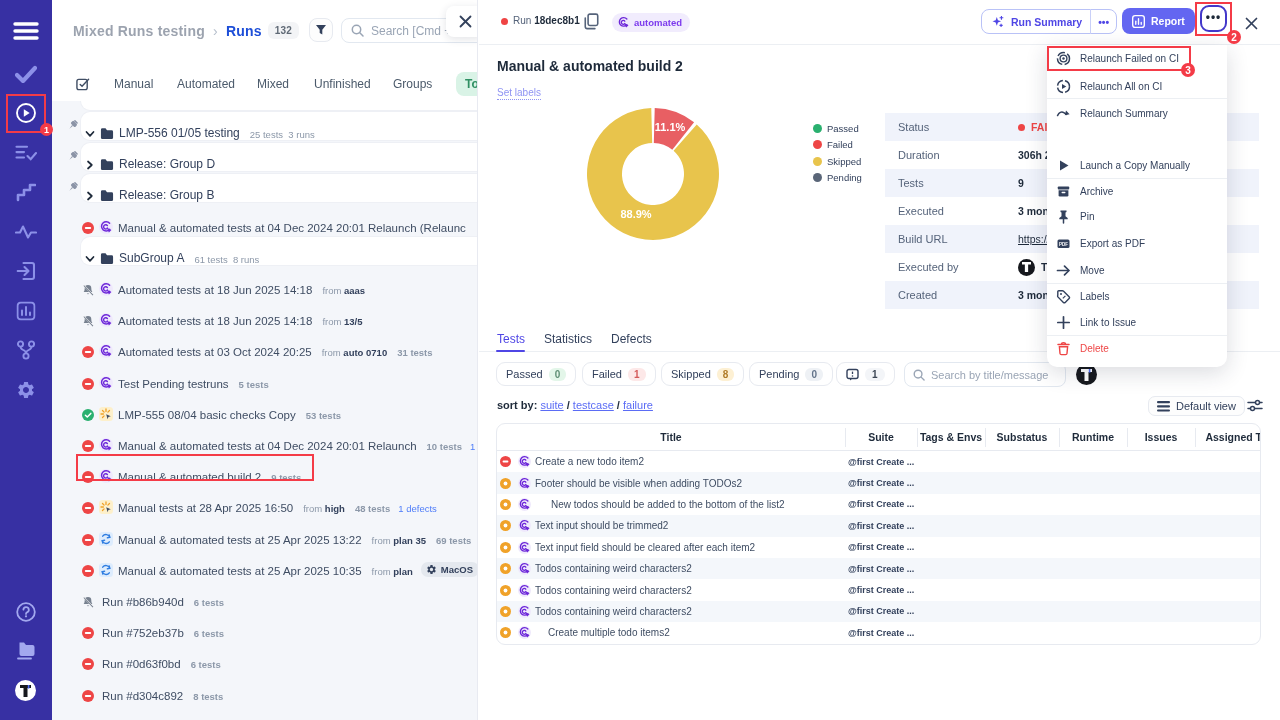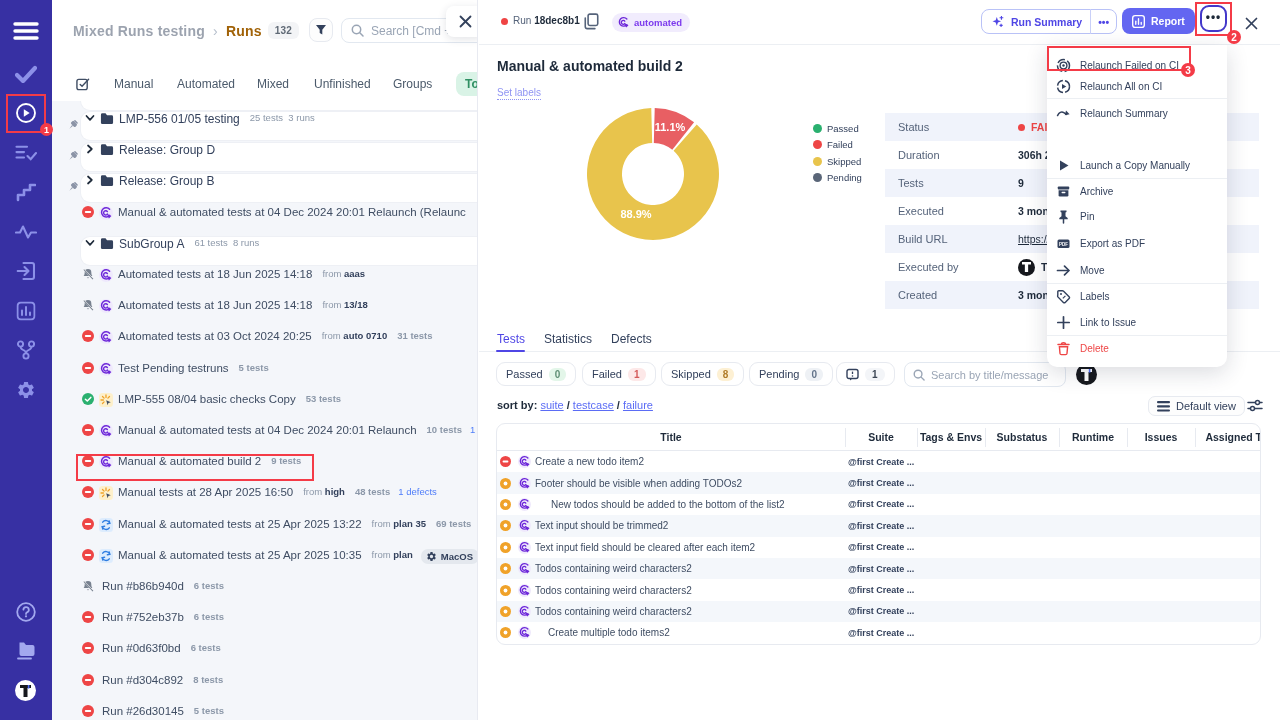--- a/index.html
+++ b/index.html
@@ -6,30 +6,30 @@
 html,body{width:1280px;height:720px;overflow:hidden;font-family:"Liberation Sans",sans-serif;background:#fff;position:relative}
 .abs{position:absolute}
 
 #sidebar{position:absolute;left:0;top:0;width:52px;height:720px;background:#3730a3;z-index:30}
 .sbi{position:absolute;left:50%;transform:translate(-50%,-50%)}
 
 #lpanel{position:absolute;left:52px;top:0;width:426px;height:720px;background:#f4f6fa;border-right:1px solid #e8eaf1;overflow:hidden}
 #lphead{position:absolute;left:0;top:0;width:426px;height:101px;background:#fff}
 .crumb{position:absolute;left:21px;top:22px;font-size:14px;color:#9ca3af;font-weight:700;letter-spacing:.2px}
 .crumb .sep{color:#b6bfcc;font-weight:400;margin:0 4px}
-.crumb .cur{color:#a16207}
+.crumb .cur{color:#1d4ed8}
 .badge132{display:inline-block;margin-left:6px;background:#f3f4f6;color:#606a76;font-size:10px;font-weight:700;border-radius:6px;padding:3px 7px;vertical-align:2px}
 .fbtn{position:absolute;left:257px;top:18px;width:24px;height:24px;border:1px solid #e7eaf0;border-radius:8px;background:#fdfdfd;display:flex;align-items:center;justify-content:center}
 .search1{position:absolute;left:289px;top:18px;width:160px;height:25px;border:1px solid #e2e8f0;border-radius:8px;background:#fff;display:flex;align-items:center;padding-left:9px;color:#9aa5b5;font-size:12px;gap:7px}
 .closecard{position:absolute;left:394px;top:6px;width:38px;height:31px;background:#fff;border-radius:8px;box-shadow:0 2px 8px rgba(30,40,60,.13);display:flex;align-items:center;justify-content:center;z-index:5}
 .ltabs{position:absolute;left:0px;top:70px;width:466px;height:28px;font-size:12px;color:#4b5a6b;font-weight:400}
 .ltabs span{margin-right:0}
 
 #llist{position:absolute;left:0;top:101px;width:426px;height:619px}
-.lrow{position:absolute;left:29px;height:28px;display:flex;align-items:flex-start;font-size:11.5px;color:#3f4d63}
+.lrow{position:absolute;left:29px;height:28px;display:flex;align-items:flex-end;font-size:11.5px;color:#3f4d63}
 .grow{left:29px;width:397px;background:#fff;border-radius:9px 0 0 9px;padding-left:3px;box-shadow:0 0 0 1px #eef0f5}
 .pin{position:absolute;left:-14px;top:7px}
 .meta{font-size:9.5px;color:#8c98a9;font-weight:700;margin-left:10px;white-space:nowrap}
 .fromlab{font-size:9.5px;color:#8c98a9;margin-left:10px;white-space:nowrap}
 .fromlab b{color:#33415c;font-weight:700}
 .deflink{color:#4f7df9;font-size:9.5px;margin-left:8px}
 .rowtitle{white-space:nowrap;margin-left:10px}
 .gtitle{font-size:12px;font-weight:400;color:#33415c;margin-left:5px;white-space:nowrap}
 .ic{flex:0 0 auto}
 .macchip{display:flex;align-items:center;gap:4px;background:#e4e8ee;border-radius:7px;padding:2px 6px 2px 5px;font-size:9.5px;font-weight:700;color:#33415c;margin-left:8px}
@@ -278,21 +278,21 @@
         <span class="fromlab">from <b>aaas</b></span>
       </div>
 <div class="lrow" style="top:198px;left:30px;width:396px">
         <svg class="ic" width="12" height="12" viewBox="0 0 13 13">
           <use href="#s-bell"></use>
         </svg>
         <svg class="ic" style="margin-left:5px" width="14" height="14" viewBox="0 0 14 14">
           <use href="#s-q"></use>
         </svg>
         <span class="rowtitle" style="margin-left:5px">Automated tests at 18 Jun 2025 14:18</span>
-        <span class="fromlab">from <b>13/18</b></span>
+        <span class="fromlab">from <b>13/5</b></span>
       </div>
 <div class="lrow" style="top:229px;left:30px;width:396px">
         <svg class="ic" width="12" height="12" viewBox="0 0 12 12">
           <use href="#s-fail"></use>
         </svg>
         <svg class="ic" style="margin-left:5px" width="14" height="14" viewBox="0 0 14 14">
           <use href="#s-q"></use>
         </svg>
         <span class="rowtitle" style="margin-left:5px">Automated tests at 03 Oct 2024 20:25</span>
         <span class="fromlab">from <b>auto 0710</b></span>
@@ -749,21 +749,21 @@
         <svg style="margin-left:7px" width="13" height="13" viewBox="0 0 14 14">
           <use href="#s-q"></use>
         </svg>
         <span style="margin-left:17px;white-space:nowrap">Create multiple todo items2</span>
         <span class="suite">@first Create ...</span>
       </div>
 
 </div>
 </div>
 <div id="menu">
-<div class="mi" style="top:7px">
+<div class="mi" style="top:0">
       <svg width="15" height="15" viewBox="0 0 15 15">
         <use href="#m1"></use>
       </svg>
       <span>Relaunch Failed on CI</span>
     </div>
 <div class="mi" style="top:28px">
       <svg width="15" height="15" viewBox="0 0 15 15">
         <use href="#m2"></use>
       </svg>
       <span>Relaunch All on CI</span>

